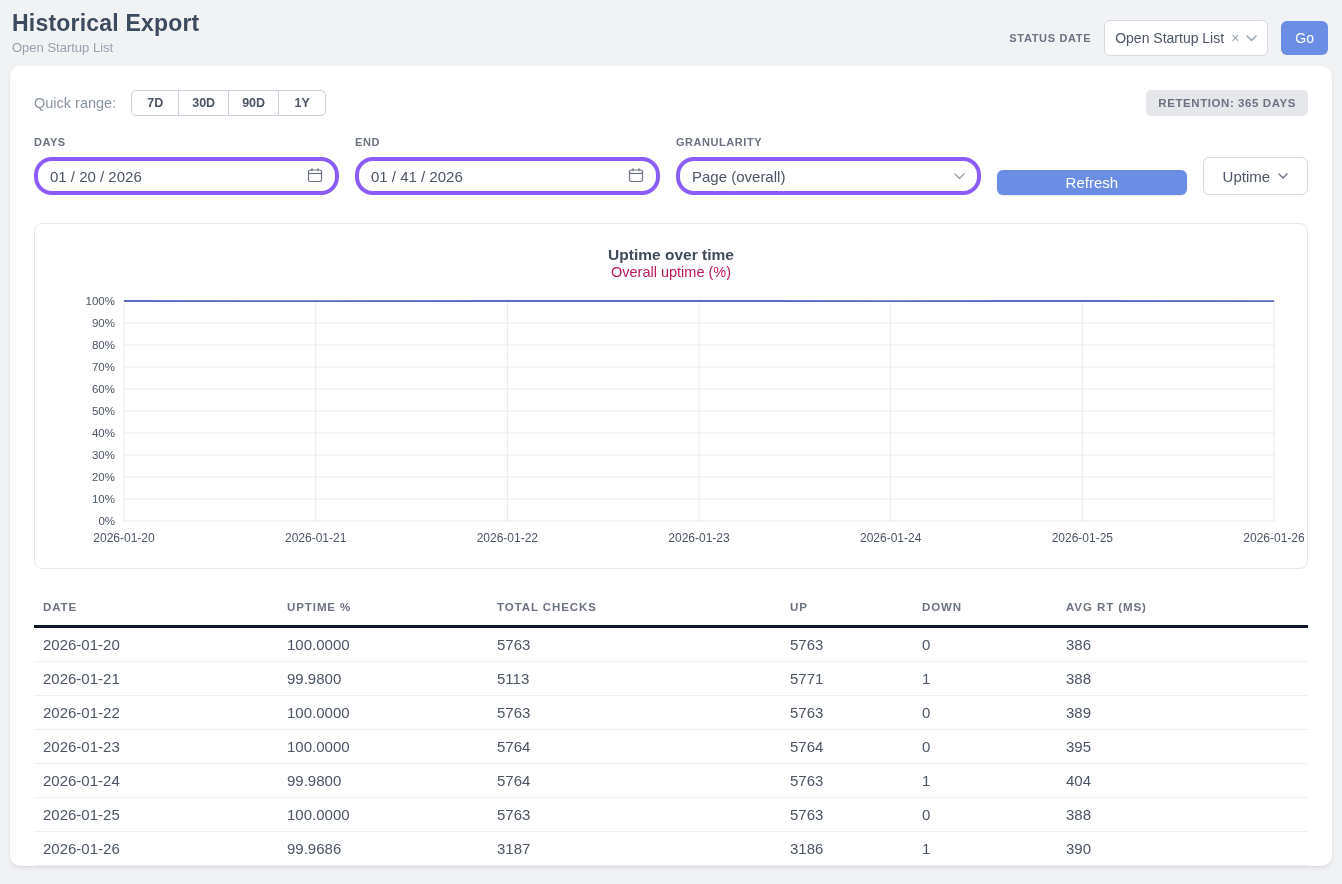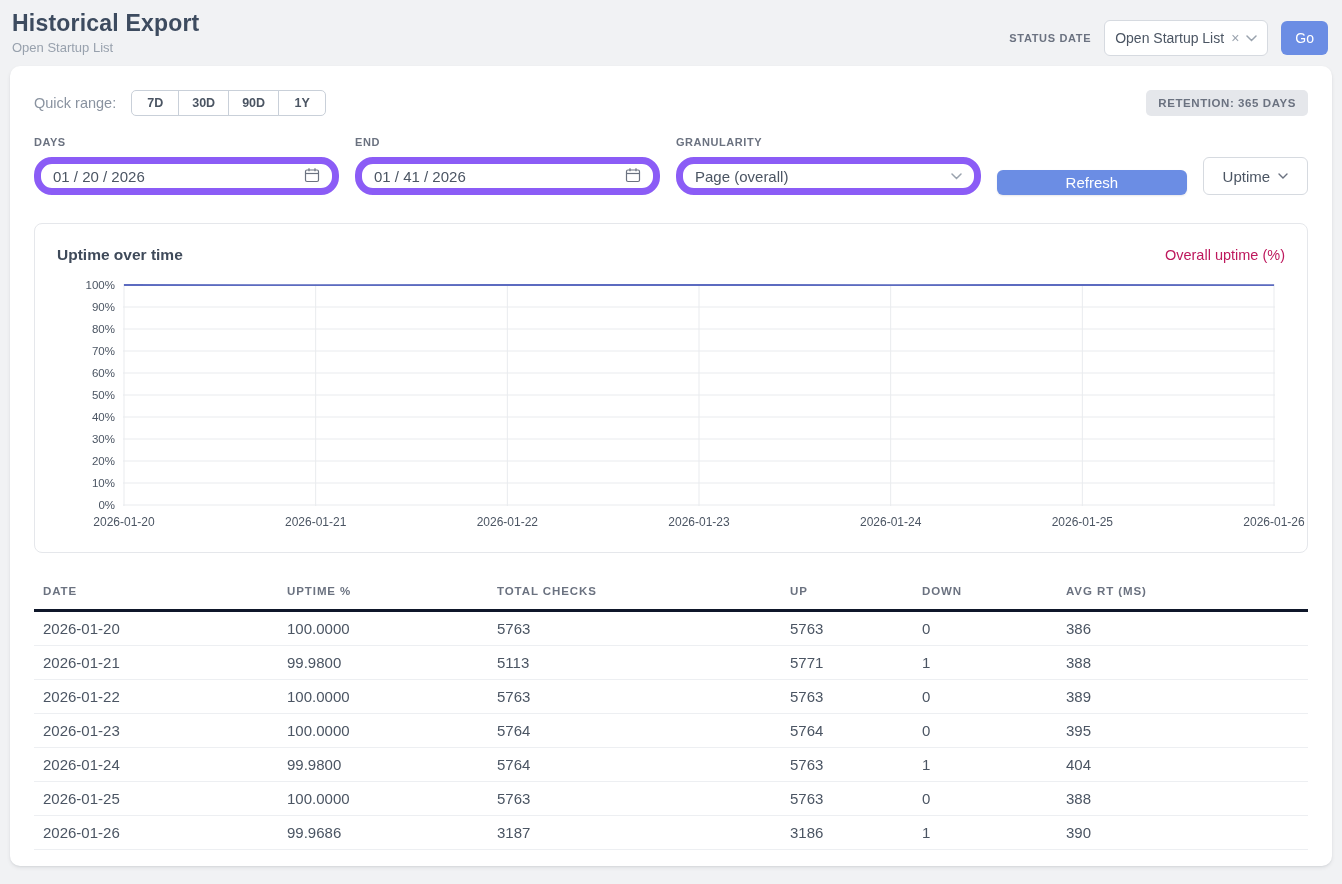--- a/index.html
+++ b/index.html
@@ -64,41 +64,41 @@
   }
 
   
   .form-row { display:flex; align-items:flex-end; gap:16px; margin-bottom:28px; }
   .field-label {
     display:block; font-size:11px; font-weight:700; letter-spacing:.05em;
     color:#6b7280; margin-bottom:9px;
   }
   .input {
     display:flex; align-items:center; justify-content:space-between;
-    border:7px solid #8b5cf6; border-radius:18px; height:38px; padding:0 12px;
+    border:4px solid #8b5cf6; border-radius:18px; height:38px; padding:0 12px;
     font-size:15px; color:#4b5563; background:#fff; width:305px; cursor:text;
   }
   .input.select { cursor:pointer; }
   .refresh-btn {
     background:#6b8de4; color:#fff; border:none; border-radius:6px;
     width:191px; height:25px; font-size:15px; cursor:pointer; font-family:inherit;
     box-shadow:0 1px 2px rgba(16,24,40,.1);
   }
   .export-btn {
     background:#fff; color:#4b5563; border:1px solid #d6dae0; border-radius:6px;
     width:106px; height:38px; font-size:15px; cursor:pointer; font-family:inherit;
     display:flex; align-items:center; justify-content:center; gap:8px;
   }
 
   
   .chart-card {
     border:1px solid #e5e7eb; border-radius:8px;
     padding:22px 22px 46px; margin-bottom:24px; background:#fff;
   }
-  .chart-head { display:flex; justify-content:space-between; align-items:center; margin-bottom:20px; }
+  .chart-head { display:flex; justify-content:space-between; align-items:center; margin-bottom:20px;flex-direction:column; }
   .chart-title { font-weight:700; color:#3f4a5a; font-size:15.5px; }
   .chart-legend { color:#be185d; font-size:14.5px; }
   .chart-plot { position:relative; margin:0 10px 0 66px; height:222px; }
   .chart-plot svg { position:absolute; top:0; left:0; }
   .ytick {
     position:absolute; left:-64px; width:56px; text-align:right;
     font-size:11.5px; color:#4b5563; transform:translateY(-50%);
   }
   .xtick {
     position:absolute; top:calc(100% + 9px); transform:translateX(-50%);

